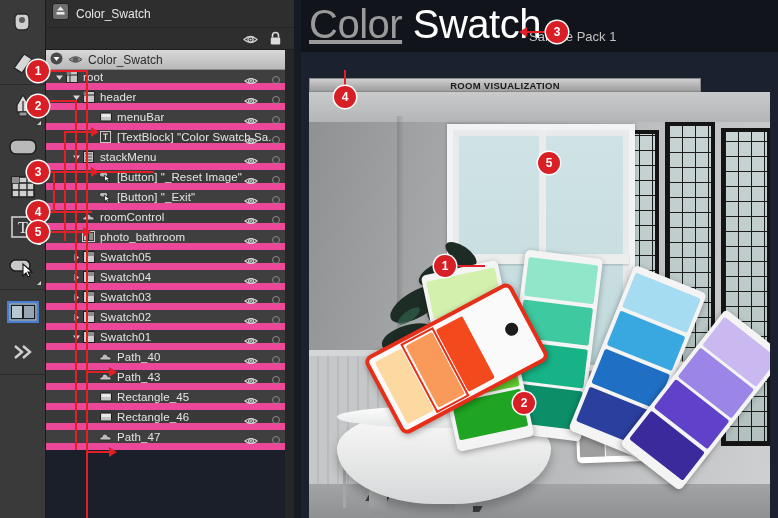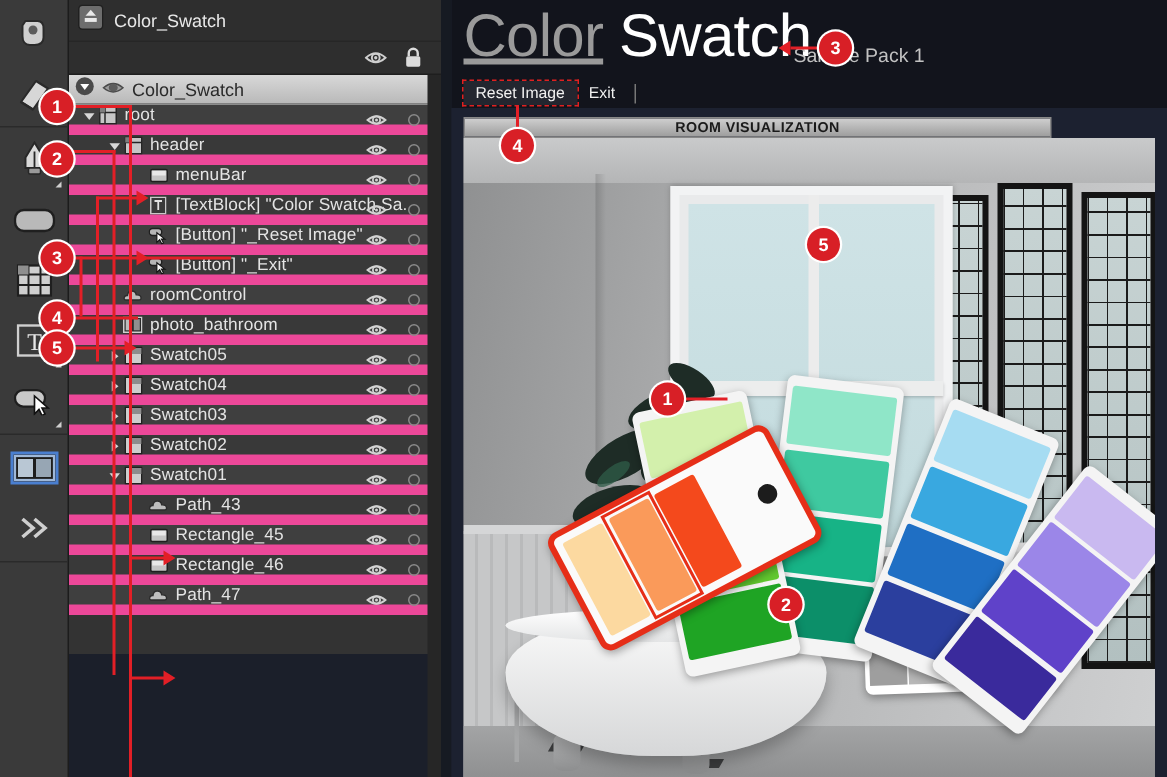--- a/index.html
+++ b/index.html
@@ -375,20 +375,41 @@
           </span>
           <span class="rlabel">[TextBlock] "Color Swatch Sa.</span>
           <span class="eye"><svg width="14" height="12" viewBox="0 0 14 12">
               <path d="M1 6 Q7 1 13 6 Q7 11 1 6 Z" fill="none" stroke="#d2d2d2" stroke-width="1.2"></path>
               <circle cx="7" cy="6" r="2.4" fill="none" stroke="#d2d2d2" stroke-width="1.2"></circle>
               <circle cx="7" cy="6" r="1" fill="#d2d2d2"></circle>
             </svg></span>
           <span class="dot"></span>
         </div>
         <div class="row">
+          <span class="spacer" style="width: 25px;"></span>
+          <span class="twisty">
+            <svg width="9" height="9" viewBox="0 0 9 9">
+              <path d="M1 2.5 L8 2.5 L4.5 7 Z" fill="#d8d8d8"></path>
+            </svg>
+          </span>
+          <span class="ricon">
+            <svg width="11" height="12" viewBox="0 0 11 12">
+              <rect x="0.5" y="0.5" width="10" height="11" fill="#c0c0c0" stroke="#222"></rect>
+              <path d="M2 3 H9 M2 6 H9 M2 9 H9" stroke="#4a4a4a" stroke-width="1.2"></path>
+            </svg>
+          </span>
+          <span class="rlabel">stackMenu</span>
+          <span class="eye"><svg width="14" height="12" viewBox="0 0 14 12">
+              <path d="M1 6 Q7 1 13 6 Q7 11 1 6 Z" fill="none" stroke="#d2d2d2" stroke-width="1.2"></path>
+              <circle cx="7" cy="6" r="2.4" fill="none" stroke="#d2d2d2" stroke-width="1.2"></circle>
+              <circle cx="7" cy="6" r="1" fill="#d2d2d2"></circle>
+            </svg></span>
+          <span class="dot"></span>
+        </div>
+        <div class="row">
           <span class="spacer" style="width: 42px;"></span>
           <span class="twisty"></span>
           <span class="ricon">
             <svg width="14" height="12" viewBox="0 0 14 12">
               <rect x="0.5" y="1" width="9" height="5" rx="2.5" fill="#b6b6b6" stroke="#1f1f1f"></rect>
               <path d="M6 4 L6 11 L8 9 L9.5 12 L10.8 11.4 L9.3 8.6 L11.8 8.6 Z" fill="#fafafa" stroke="#111" stroke-width="0.8"></path>
             </svg>
           </span>
           <span class="rlabel">[Button] "_Reset Image"</span>
           <span class="eye"><svg width="14" height="12" viewBox="0 0 14 12">
@@ -560,20 +581,36 @@
           <span class="dot"></span>
         </div>
         <div class="row">
           <span class="spacer" style="width: 42px;"></span>
           <span class="twisty"></span>
           <span class="ricon">
             <svg width="13" height="10" viewBox="0 0 13 10">
               <path d="M2 8 Q0.5 8 0.8 6.4 Q1.1 4.8 3 5 Q3.2 2 5.8 2 Q8.4 2 8.8 4.6 Q11.8 4.4 12 6.4 Q12.2 8 10.4 8 Z" fill="#bdbdbd" stroke="#2c2c2c" stroke-width="0.9"></path>
             </svg>
           </span>
+          <span class="rlabel">Path_40</span>
+          <span class="eye"><svg width="14" height="12" viewBox="0 0 14 12">
+              <path d="M1 6 Q7 1 13 6 Q7 11 1 6 Z" fill="none" stroke="#d2d2d2" stroke-width="1.2"></path>
+              <circle cx="7" cy="6" r="2.4" fill="none" stroke="#d2d2d2" stroke-width="1.2"></circle>
+              <circle cx="7" cy="6" r="1" fill="#d2d2d2"></circle>
+            </svg></span>
+          <span class="dot"></span>
+        </div>
+        <div class="row">
+          <span class="spacer" style="width: 42px;"></span>
+          <span class="twisty"></span>
+          <span class="ricon">
+            <svg width="13" height="10" viewBox="0 0 13 10">
+              <path d="M2 8 Q0.5 8 0.8 6.4 Q1.1 4.8 3 5 Q3.2 2 5.8 2 Q8.4 2 8.8 4.6 Q11.8 4.4 12 6.4 Q12.2 8 10.4 8 Z" fill="#bdbdbd" stroke="#2c2c2c" stroke-width="0.9"></path>
+            </svg>
+          </span>
           <span class="rlabel">Path_43</span>
           <span class="eye"><svg width="14" height="12" viewBox="0 0 14 12">
               <path d="M1 6 Q7 1 13 6 Q7 11 1 6 Z" fill="none" stroke="#d2d2d2" stroke-width="1.2"></path>
               <circle cx="7" cy="6" r="2.4" fill="none" stroke="#d2d2d2" stroke-width="1.2"></circle>
               <circle cx="7" cy="6" r="1" fill="#d2d2d2"></circle>
             </svg></span>
           <span class="dot"></span>
         </div>
         <div class="row">
           <span class="spacer" style="width: 42px;"></span>
@@ -634,25 +671,20 @@
   <div id="app-pane">
 
     <div id="app-header">
       <div id="app-title">
         <span class="t1">Color</span>
         <span class="t2">Swatch</span>
       </div>
       <div id="subtitle">Sample Pack 1</div>
     </div>
 
-    <div id="menubar">
-      <div class="mbtn focus">Reset Image</div>
-      <div class="mbtn">Exit</div>
-      <div class="msep"></div>
-    </div>
 
     <div id="viz-wrap">
       <div id="viz-title">ROOM VISUALIZATION</div>
       <div id="viz-img">
 
         <div class="wall"></div>
         <div class="ceiling"></div>
         <div class="corner-shadow"></div>
 
         <div class="screen-panel sp1"></div>

